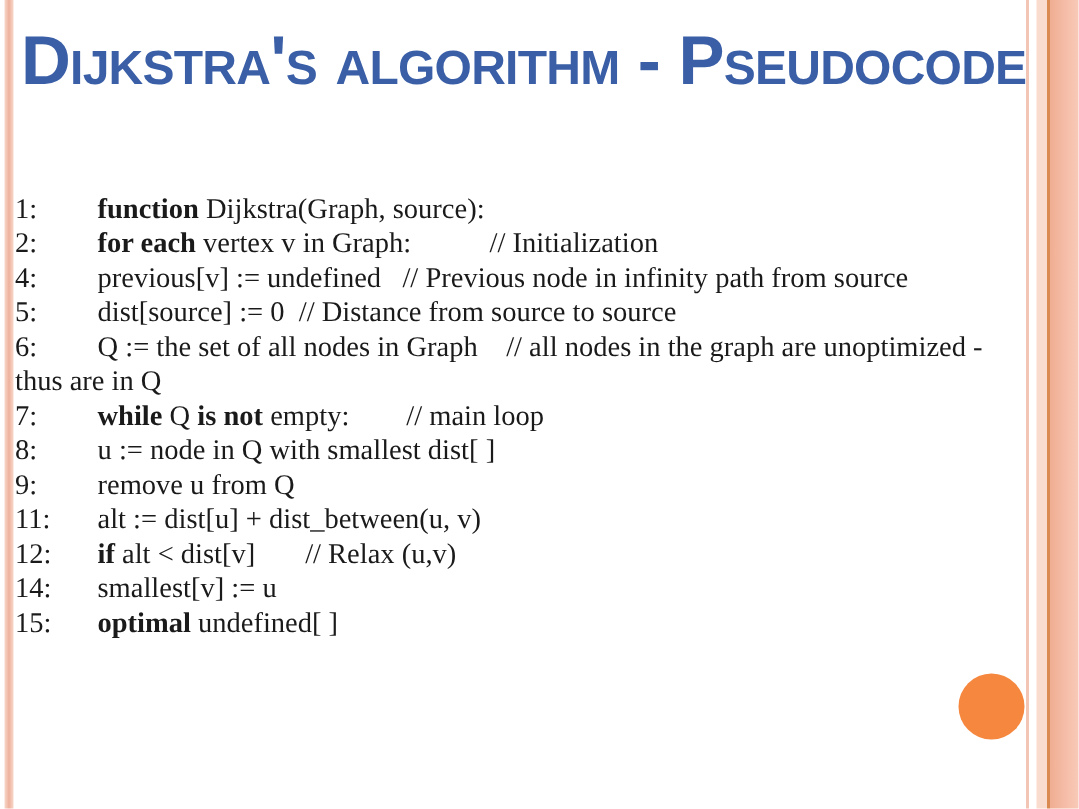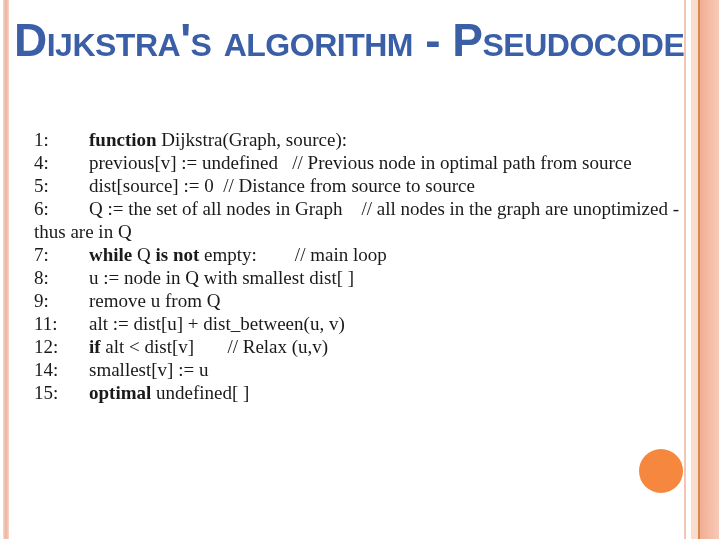--- a/index.html
+++ b/index.html
@@ -52,40 +52,41 @@
     font-variant: small-caps;
     font-size: 46px;
     letter-spacing: -0.5px;
     line-height: 1.15;
     color: var(--title-blue, #3a5fa7);
     white-space: nowrap;
   }
 
   
   .code {
-    position: absolute; left: 34px; top: 128px; width: 672px;
+    position: absolute; left: 10px; top: 128px; width: 672px;
     font-size: 19px;
     line-height: 23px;
     color: var(--text-black, #1a1a1a);
   }
   .code-line { white-space: pre-wrap; }
   .lineno { display: inline-block; width: 55px; }
   .kw { font-weight: bold; }
 </style>
 </head>
 <body>
 
 <div class="slide">
   <div class="left-stripe"></div>
 
   <h1 class="title">Dijkstra's algorithm - Pseudocode</h1>
 
   <div class="code">
       <div class="code-line"><span class="lineno">1:</span><span class="kw">function</span><span> Dijkstra(Graph, source):</span></div>
-      <div class="code-line"><span class="lineno">4:</span><span>previous[v] := undefined   // Previous node in optimal path from source</span></div>
+      <div class="code-line"><span class="lineno">2:</span><span class="kw">for each</span><span> vertex v in Graph:           // Initialization</span></div>
+      <div class="code-line"><span class="lineno">4:</span><span>previous[v] := undefined   // Previous node in infinity path from source</span></div>
       <div class="code-line"><span class="lineno">5:</span><span>dist[source] := 0  // Distance from source to source</span></div>
       <div class="code-line"><span class="lineno">6:</span><span>Q := the set of all nodes in Graph    // all nodes in the graph are unoptimized -
 thus are in Q</span></div>
       <div class="code-line"><span class="lineno">7:</span><span class="kw">while</span><span> Q </span><span class="kw">is not</span><span> empty:        // main loop</span></div>
       <div class="code-line"><span class="lineno">8:</span><span>u := node in Q with smallest dist[ ]</span></div>
       <div class="code-line"><span class="lineno">9:</span><span>remove u from Q</span></div>
       <div class="code-line"><span class="lineno">11:</span><span>alt := dist[u] + dist_between(u, v)</span></div>
       <div class="code-line"><span class="lineno">12:</span><span class="kw">if</span><span> alt &lt; dist[v]       // Relax (u,v)</span></div>
       <div class="code-line"><span class="lineno">14:</span><span>smallest[v] := u</span></div>
       <div class="code-line"><span class="lineno">15:</span><span class="kw">optimal</span><span> undefined[ ]</span></div>

